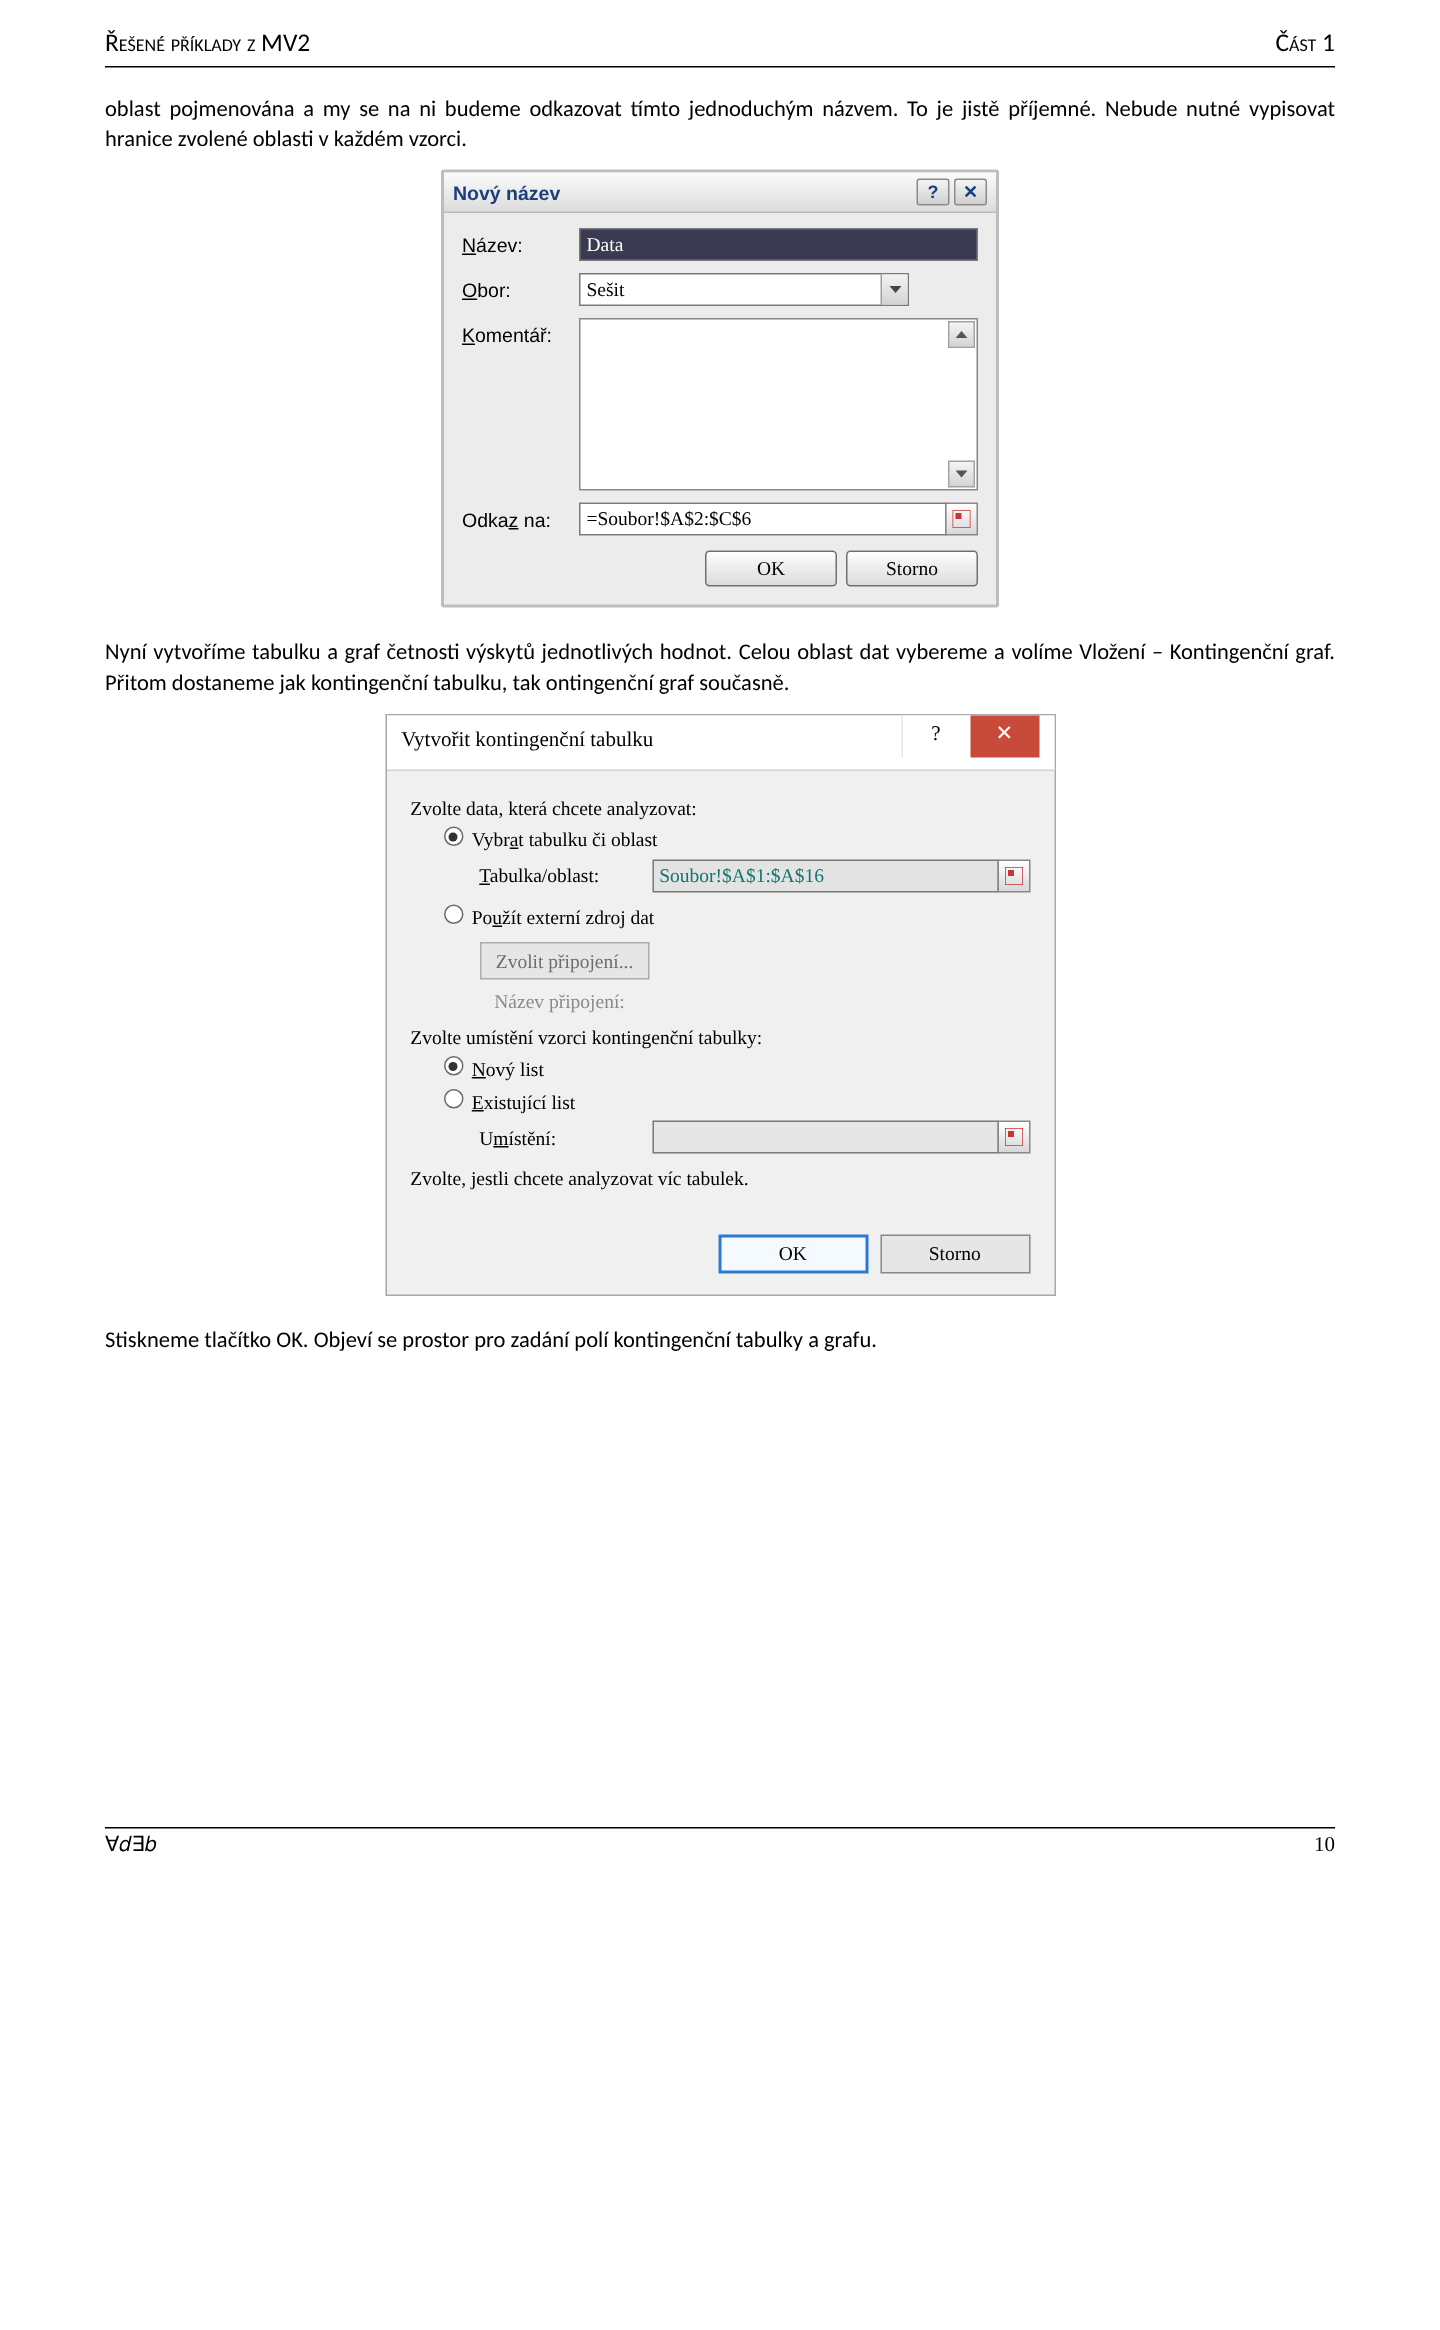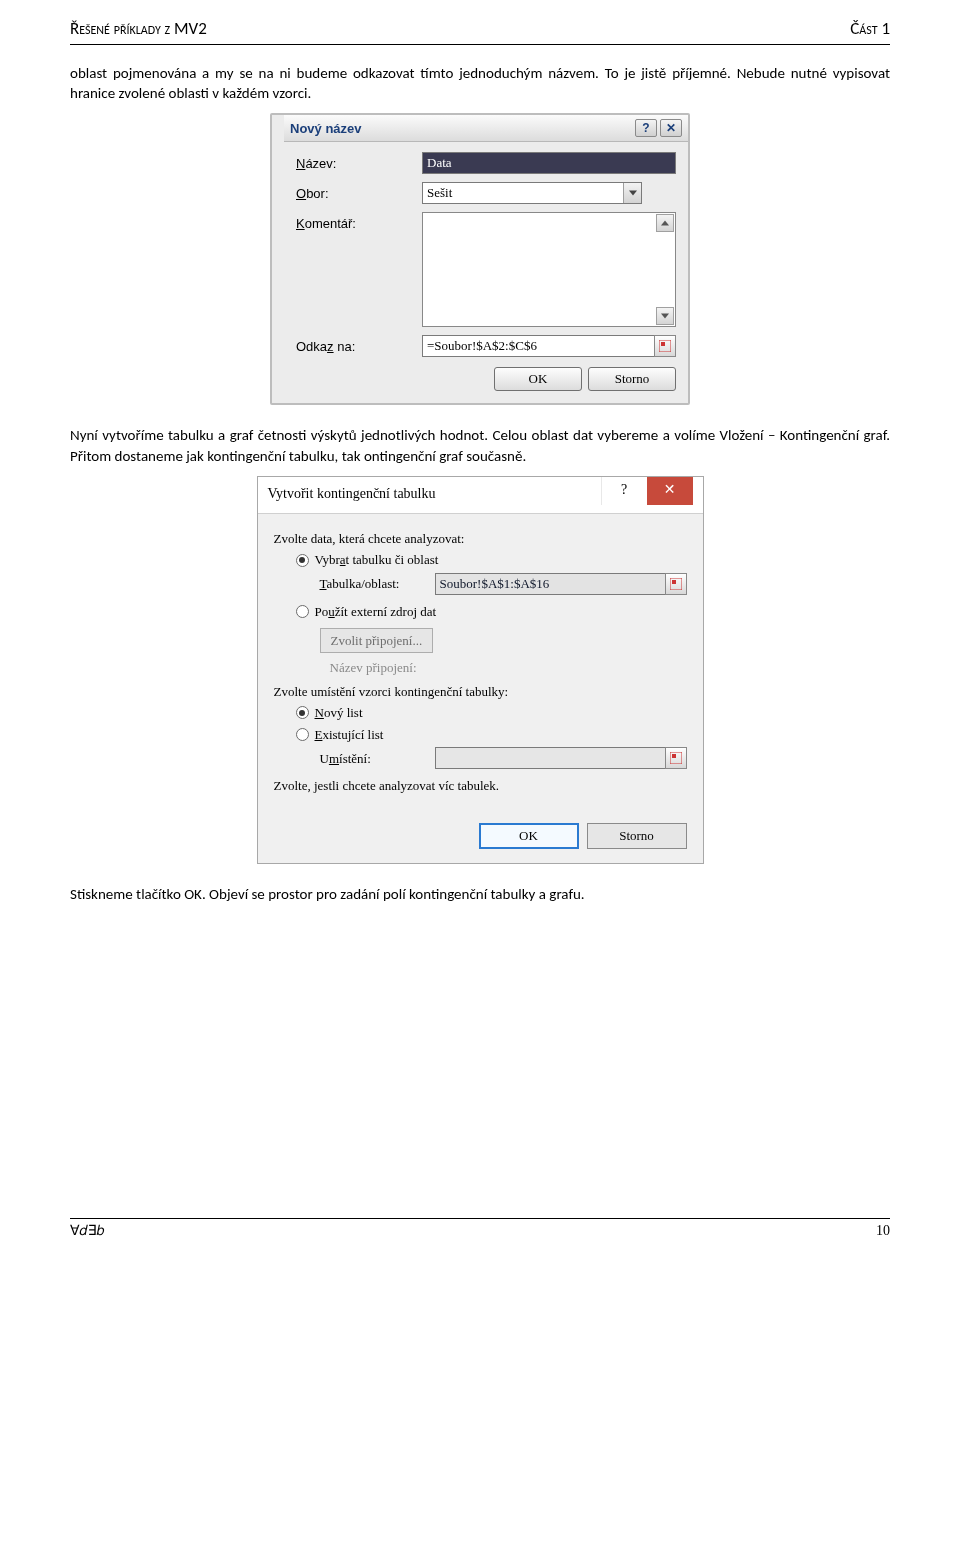--- a/index.html
+++ b/index.html
@@ -21,46 +21,45 @@
     border-bottom: 1px solid #000;
     margin-bottom: 18px;
     gap: 40px;
   }
   .body-para { margin-bottom: 10px; text-align: justify; }
   .center { text-align: center; margin: 8px 0 20px 0; }
 
   
   .dlg1 {
     display: inline-block;
-    width: 420px;
+    width: 372px;
     border: 2px solid #bdbdbd;
     border-radius: 2px;
     background: #ececec;
     text-align: left;
     font-family: "Segoe UI", Tahoma, sans-serif;
     font-size: 13px;
-    padding-left: 12px;
   }
   .dlg1 .titlebar {
     background: linear-gradient(#fbfbfb,#dcdcdc);
     border-bottom: 1px solid #b8b8b8;
     padding: 4px 6px;
     display: flex; align-items: center; justify-content: space-between;
     font-weight: bold; color: #1b3f7a;
   }
   .titlebar .ctrlbtns { display: flex; gap: 3px; }
   .titlebar .ctrlbtn {
     width: 22px; height: 18px;
     border: 1px solid #8a8a8a; border-radius: 2px;
     background: linear-gradient(#f4f4f4,#d0d0d0);
     display: flex; align-items: center; justify-content: center;
     font-weight: bold; font-family: Arial; font-size: 12px;
   }
   .dlg1-body { padding: 10px 12px 12px 12px; }
-  .drow { display: flex; align-items: flex-start; margin-bottom: 8px; gap: 48px; }
+  .drow { display: flex; align-items: flex-start; margin-bottom: 8px; }
   .drow label { width: 78px; padding-top: 3px; }
   .txt, .sel {
     flex: 1;
     height: 22px;
     border: 1px solid #7a7a7a;
     background: #fff;
     padding: 2px 4px;
     font: 13px "Segoe UI", Tahoma;
   }
   .txt.dark { background: #3a3a52; color: #fff; }
@@ -124,21 +123,21 @@
   .titlebar2 .win-btns { display:flex; gap:0; }
   .titlebar2 .wb {
     width: 46px; height: 28px;
     display:flex;align-items:center;justify-content:center;
     font-size: 14px; margin-top:-8px;
   }
   .wb.help { background:#fff; border-left:1px solid #e8e8e8;}
   .wb.close { background:#c74a3b; color:#fff; }
   .dlg2-body { padding: 12px 16px 14px 16px; }
   .section-label { margin: 4px 0 4px 0; }
-  .radio, .check { display:flex; align-items:center; margin: 4px 0 4px 22px; }
+  .radio, .check { display:flex; align-items:flex-start; margin: 4px 0 4px 22px; }
   .radio-dot {
     width: 13px; height:13px; border:1px solid #6b6b6b; border-radius:50%;
     background:#fff; margin-right:6px; display:flex;align-items:center;justify-content:center;
   }
   .radio-dot.on::after { content:""; width:6px;height:6px;border-radius:50%; background:#333; }
   .check-box {
     width:13px;height:13px;border:1px solid #6b6b6b;background:#fff;margin-right:6px;
   }
   .indent-row { display:flex; align-items:center; margin: 3px 0 8px 46px; }
   .indent-row .lab { width: 115px; }
@@ -261,21 +260,21 @@
       </div>
       <div class="dlg2-body">
         <div class="section-label">Zvolte data, která chcete analyzovat:</div>
 
         <div class="radio">
           <span class="radio-dot on"></span>
           <span>Vybr<span style="text-decoration:underline">a</span>t tabulku či oblast</span>
         </div>
         <div class="indent-row">
           <span class="lab"><span style="text-decoration:underline">T</span>abulka/oblast:</span>
-          <input class="txt on" style="background: rgb(227, 227, 227); color: #0f172a;" value="Soubor!$A$1:$A$16">
+          <input class="txt on" style="background: rgb(227, 227, 227); color: #0f766e;" value="Soubor!$A$1:$A$16">
           <div class="refbtn">
             <svg viewBox="0 0 12 12">
                 <rect x="0" y="0" width="12" height="12" fill="none" stroke="#c33" stroke-width="1"></rect>
                 <rect x="2" y="2" width="4" height="4" fill="#c33"></rect>
               </svg>
           </div>
         </div>
 
         <div class="radio">
           <span class="radio-dot"></span>

